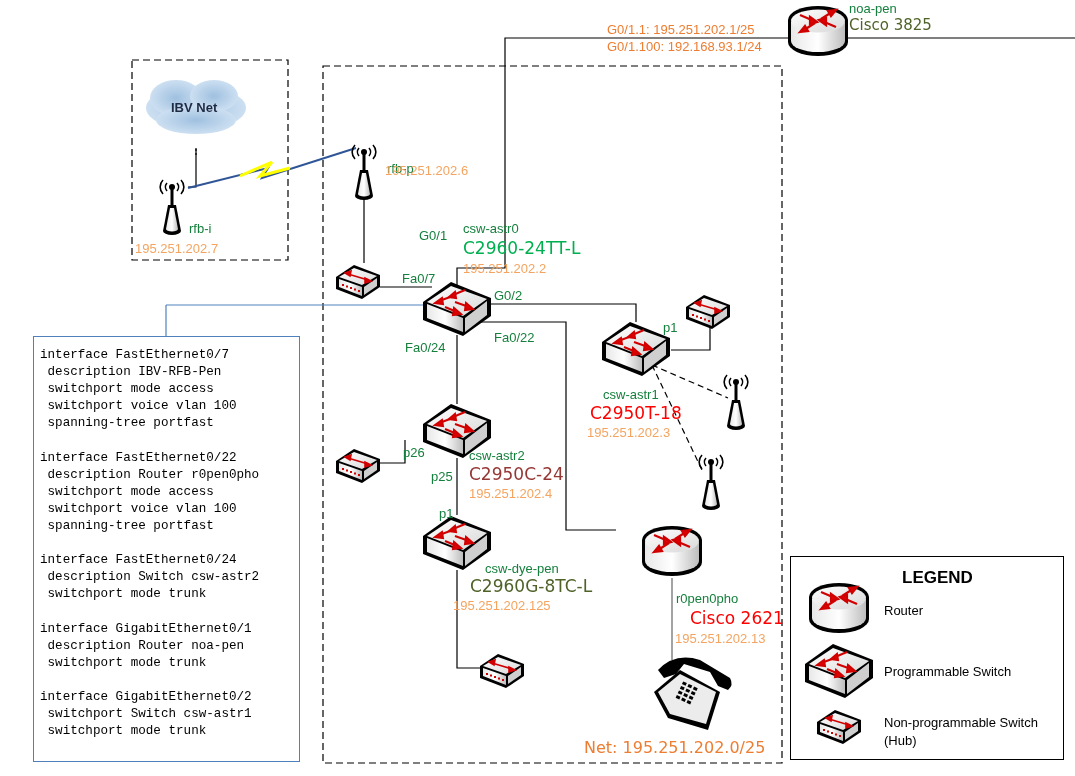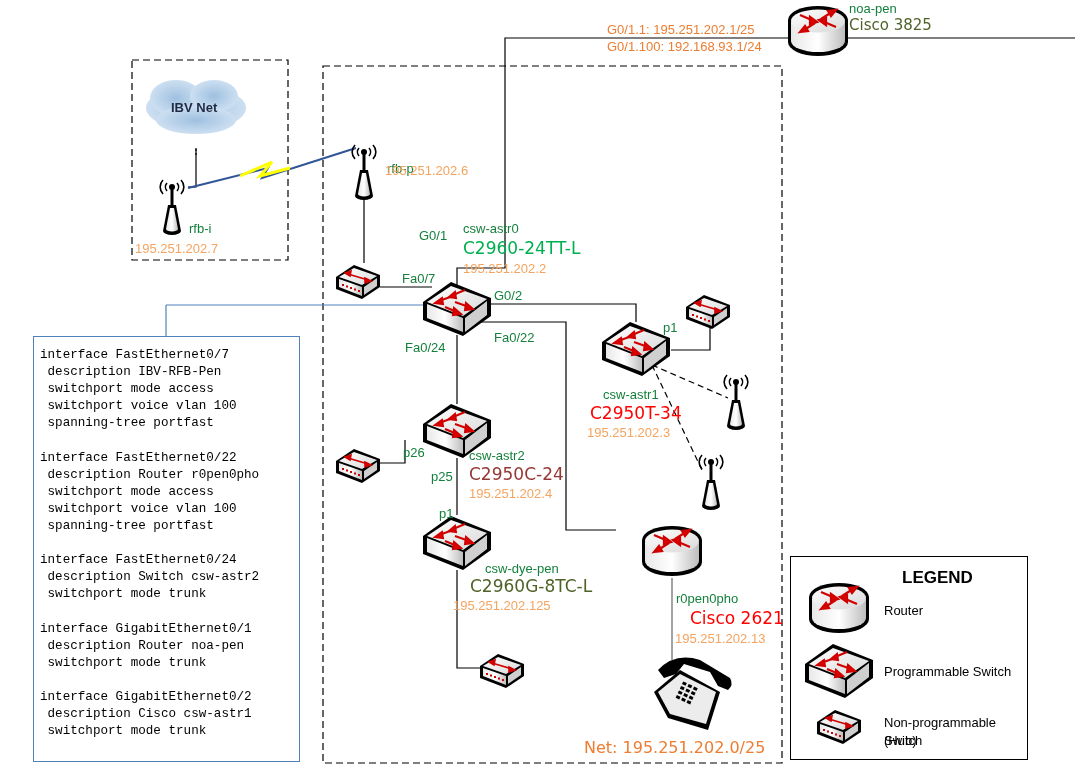--- a/index.html
+++ b/index.html
@@ -11,21 +11,21 @@
   .ip-o { color:#ed7d31; }
   .model { font-size:17px; font-family:"DejaVu Sans", sans-serif; }
   .config {
     position:absolute; left:33px; top:336px; width:267px; height:426px;
     border:1px solid #4f81bd; box-sizing:border-box; background:#fff;
     font-family:"Liberation Mono", monospace; font-size:12.6px; color:#000;
     padding:10px 0 0 6px; line-height:17.1px;
   }
   .config .blk { margin-bottom:17.1px; white-space:pre; }
   .legend {
-    position:absolute; left:790px; top:556px; width:238px; height:204px;
+    position:absolute; left:790px; top:556px; width:274px; height:204px;
     border:1px solid #000; box-sizing:border-box; background:#fff;
   }
   .legend-title { position:absolute; left:111px; top:11px; font-weight:bold; font-size:17px; }
   .legend-text { position:absolute; font-size:13px; color:#000; line-height:18px; }
 </style>
 </head>
 <body>
 
 <svg id="canvas" width="1075" height="776" viewBox="0 0 1075 776">
   <defs>
@@ -198,21 +198,21 @@
 <div class="lbl" style="left:463px;top:222px;">csw-astr0</div>
 <div class="lbl model" style="left:463px;top:240px;color:#00b050;">C2960-24TT-L</div>
 <div class="lbl ip" style="left:463px;top:262px;">195.251.202.2</div>
 <div class="lbl" style="left:402px;top:272px;">Fa0/7</div>
 <div class="lbl" style="left:494px;top:289px;">G0/2</div>
 <div class="lbl" style="left:494px;top:331px;">Fa0/22</div>
 <div class="lbl" style="left:405px;top:341px;">Fa0/24</div>
 
 <div class="lbl" style="left:663px;top:321px;">p1</div>
 <div class="lbl" style="left:603px;top:388px;">csw-astr1</div>
-<div class="lbl model" style="left:590px;top:405px;color:#ff0000;">C2950T-34</div>
+<div class="lbl model" style="left:590px;top:405px;color:#ff0000;">C2950T-18</div>
 <div class="lbl ip" style="left:587px;top:426px;">195.251.202.3</div>
 
 <div class="lbl" style="left:403px;top:446px;">p26</div>
 <div class="lbl" style="left:469px;top:449px;">csw-astr2</div>
 <div class="lbl" style="left:431px;top:470px;">p25</div>
 <div class="lbl model" style="left:469px;top:466px;color:#953735;">C2950C-24</div>
 <div class="lbl ip" style="left:469px;top:487px;">195.251.202.4</div>
 
 <div class="lbl" style="left:439px;top:507px;">p1</div>
 <div class="lbl" style="left:485px;top:562px;">csw-dye-pen</div>
@@ -223,21 +223,21 @@
 <div class="lbl model" style="left:676px;top:610px;color:#ff0000;margin-left:14px;">Cisco 2621</div>
 <div class="lbl ip" style="left:675px;top:632px;">195.251.202.13</div>
 
 <div class="lbl model" style="left:584px;top:740px;color:#ed7d31;font-size:16px;">Net: 195.251.202.0/25</div>
 
 <div class="config">
   <div class="blk"><div>interface FastEthernet0/7</div><div> description IBV-RFB-Pen</div><div> switchport mode access</div><div> switchport voice vlan 100</div><div> spanning-tree portfast</div></div>
   <div class="blk"><div>interface FastEthernet0/22</div><div> description Router r0pen0pho</div><div> switchport mode access</div><div> switchport voice vlan 100</div><div> spanning-tree portfast</div></div>
   <div class="blk"><div>interface FastEthernet0/24</div><div> description Switch csw-astr2</div><div> switchport mode trunk</div></div>
   <div class="blk"><div>interface GigabitEthernet0/1</div><div> description Router noa-pen</div><div> switchport mode trunk</div></div>
-  <div class="blk"><div>interface GigabitEthernet0/2</div><div> description Cisco csw-astr1</div><div> switchport mode trunk</div></div>
+  <div class="blk"><div>interface GigabitEthernet0/2</div><div> switchport Switch csw-astr1</div><div> switchport mode trunk</div></div>
 </div>
 
 <div class="legend">
   <div class="legend-title">LEGEND</div>
   <svg style="position:absolute;left:0;top:0;" width="270" height="204">
     <use href="#router" x="48" y="50"></use>
     <use href="#pswitch" x="48" y="113"></use>
     <use href="#hub" x="48" y="169"></use>
   </svg>
   <div class="legend-text" style="left:93px;top:45px;">Router</div>

